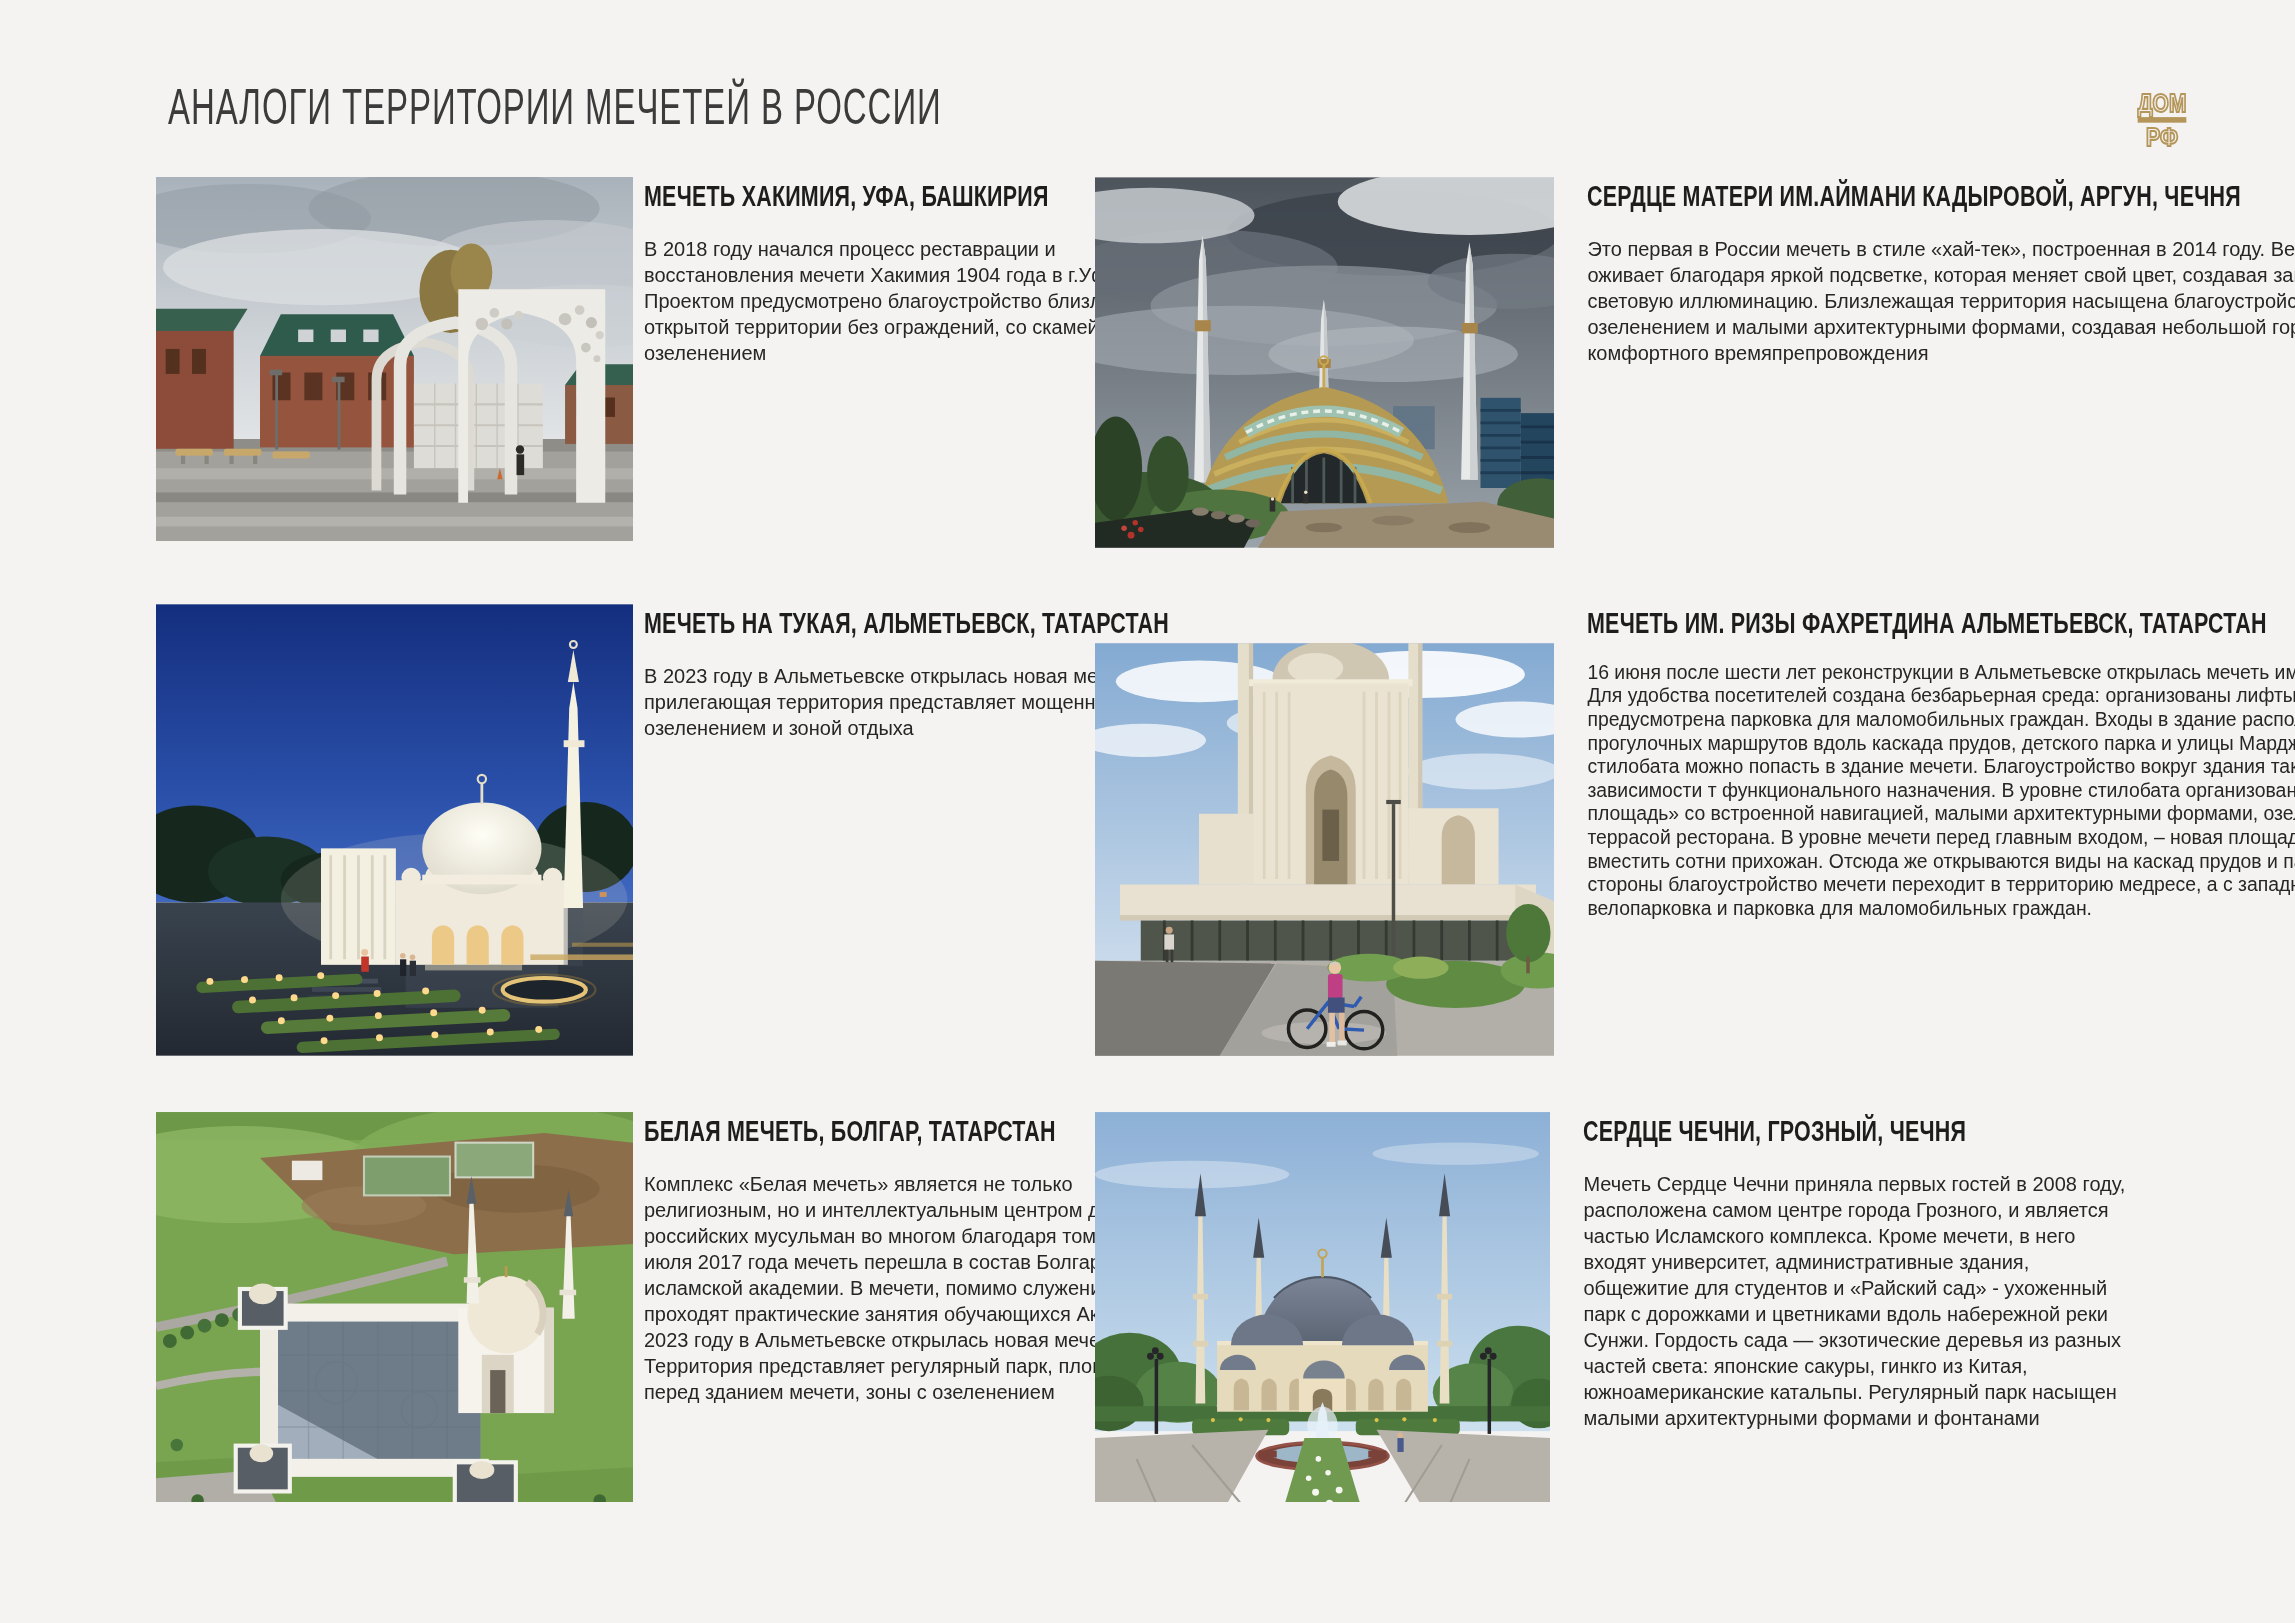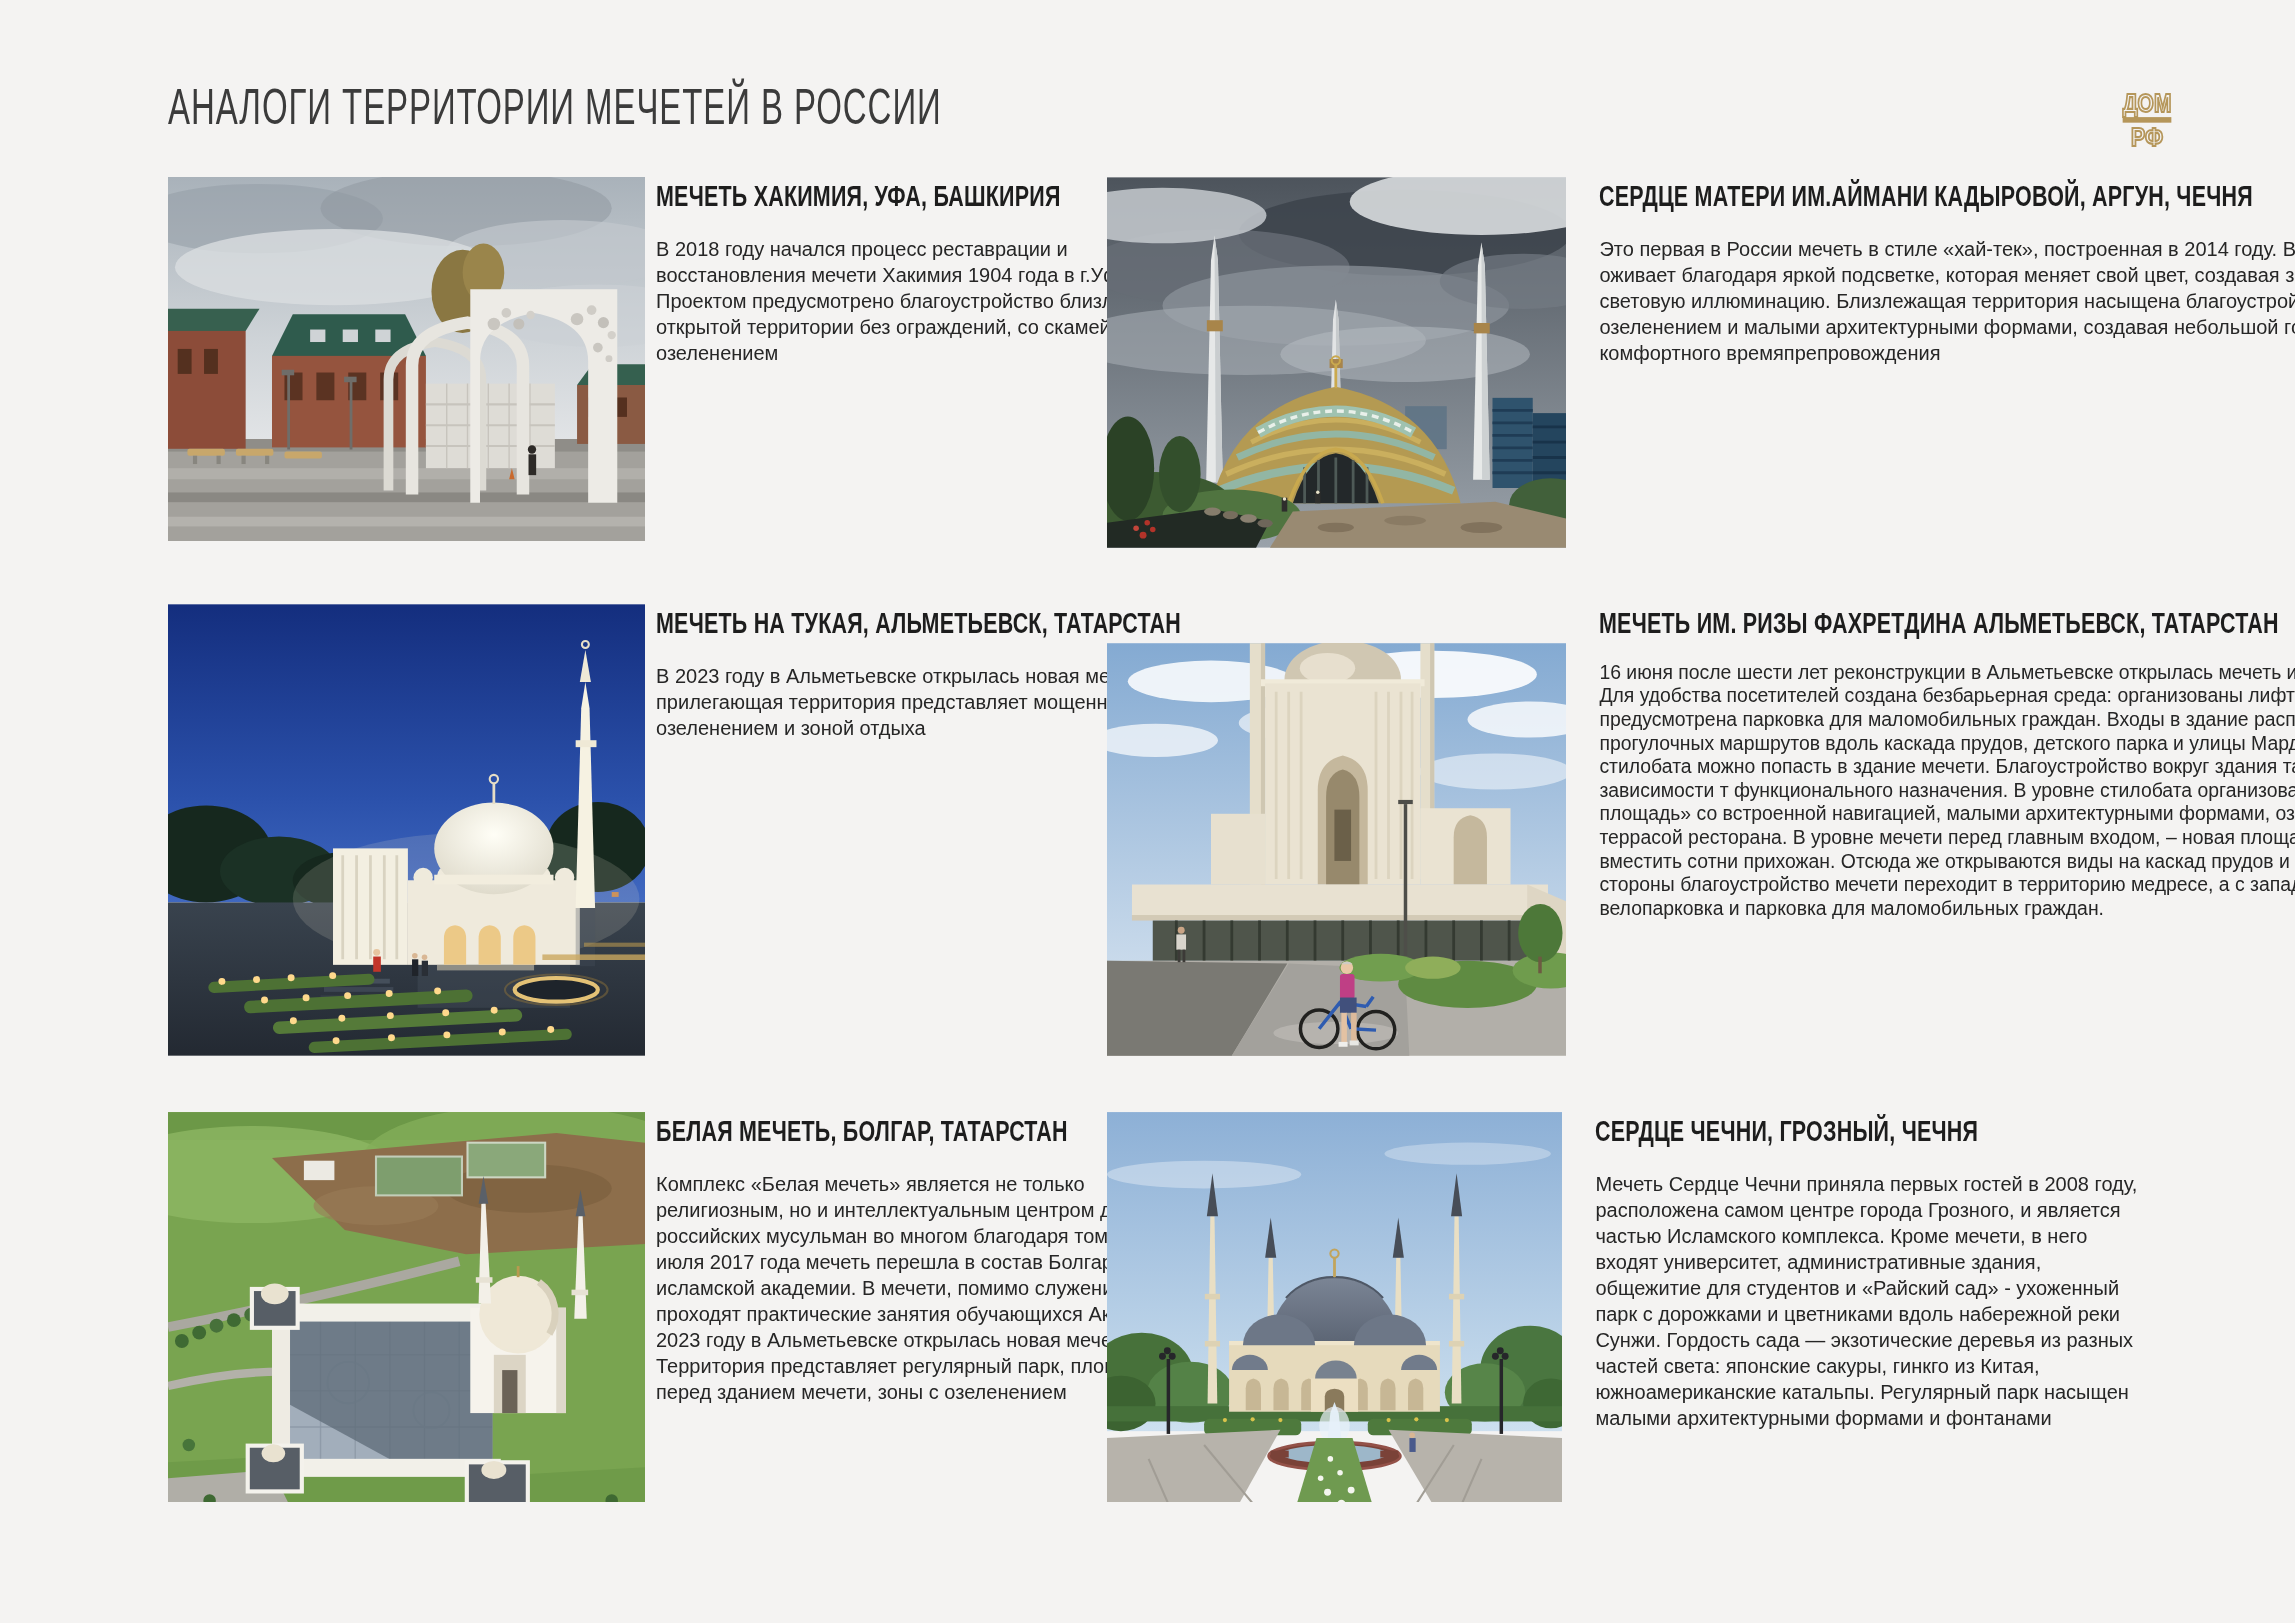--- a/index.html
+++ b/index.html
@@ -10,23 +10,23 @@
     background: #f4f3f2;
     font-family: "Liberation Sans", "DejaVu Sans", sans-serif;
     overflow: hidden;
   }
   .page-title {
     position: absolute; left: 168px; top: 78px;
     font-size: 50px; font-weight: 400; color: #3b3b3b;
     letter-spacing: 1.4px; white-space: nowrap;
     transform: scaleX(0.66); transform-origin: left top;
   }
-  .logo { position: absolute; right: 116px; top: 85px; }
+  .logo { position: absolute; right: 101px; top: 85px; }
   .grid {
-    position: absolute; left: 168px; top: 177px;
+    position: absolute; left: 156px; top: 177px;
     display: grid;
     grid-template-columns: 929px 1035px;
     column-gap: 10.4px; row-gap: 56px;
     align-items: start;
   }
   .card { display: flex; align-items: flex-start; gap: 11px; }
   .card.right { gap: 33px; }
   .photo { flex: none; line-height: 0; }
   .photo svg { display: block; }
   .photo.offset { margin-top: 39px; }

